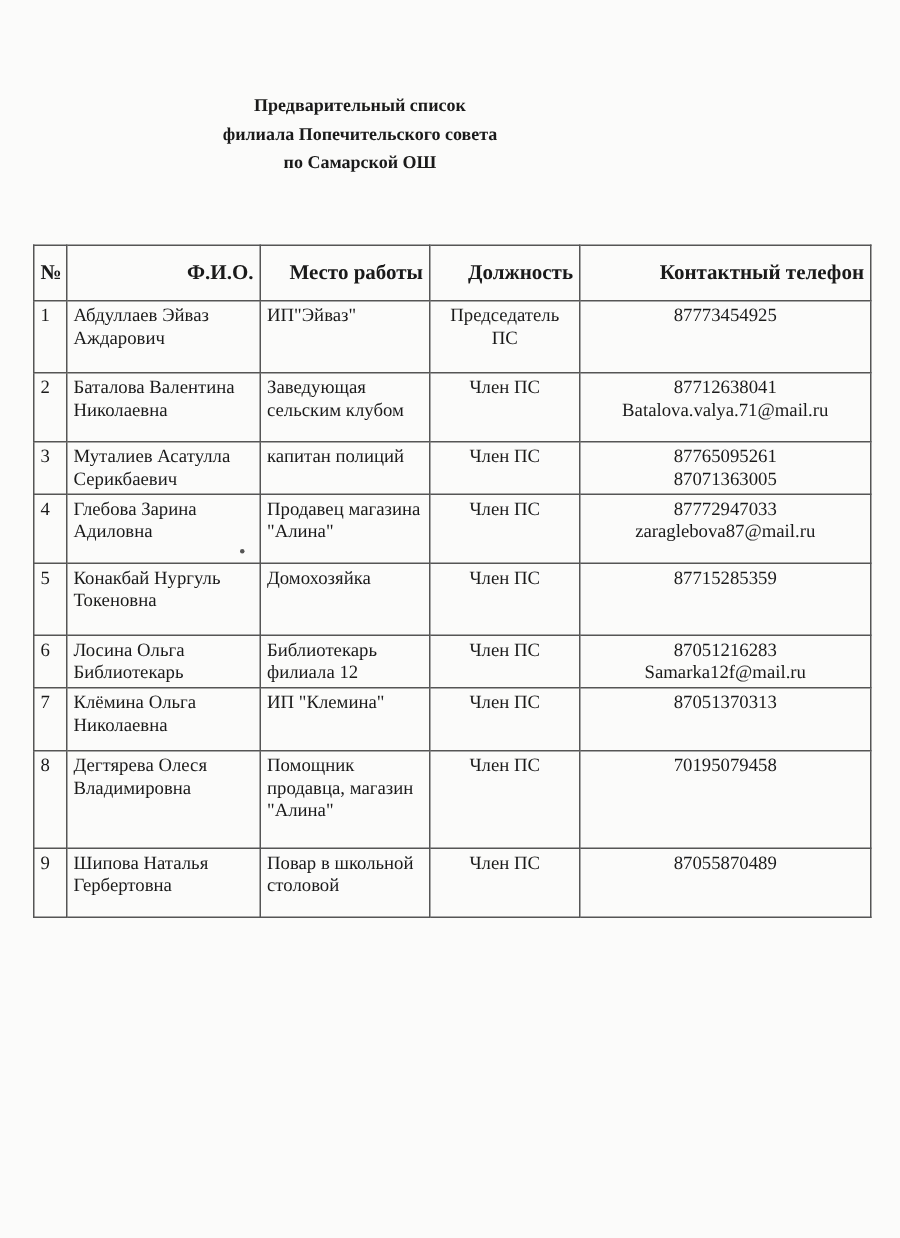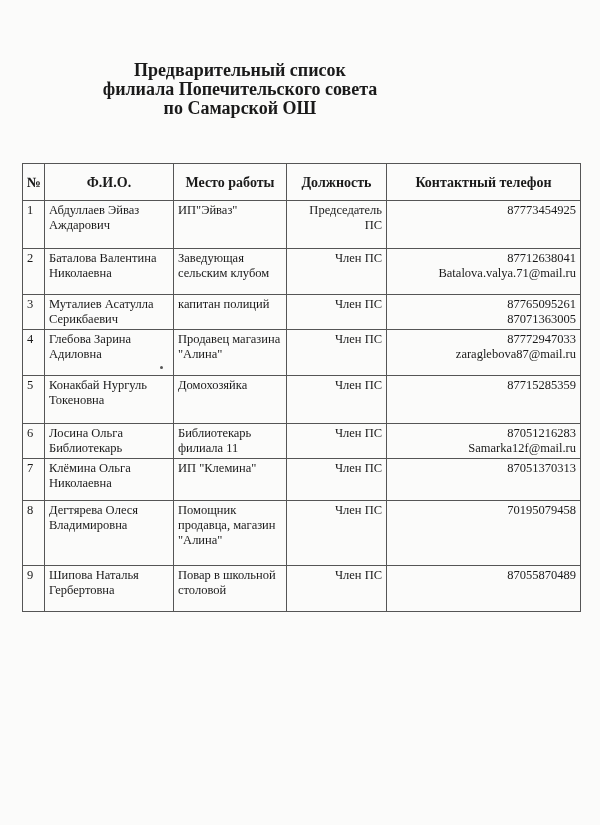--- a/index.html
+++ b/index.html
@@ -1,25 +1,25 @@
 <!DOCTYPE html>
 <html><head>
 <meta charset="utf-8">
 <style>
   html, body { margin:0; padding:0; }
   body { width:600px; height:825px; background:#fbfbfa; position:relative; overflow:hidden;
          font-family:"Liberation Serif", "DejaVu Serif", serif; color:#1a1a1a; }
   .title { position:absolute; top:61px; left:0; width:480px; text-align:center;
-           font-weight:bold; font-size:18px; line-height:19px; }
+           font-weight:bold; font-size:12px; line-height:19px; }
   table { position:absolute; left:22px; top:163px; width:558px; border-collapse:collapse;
           font-size:12.5px; line-height:15px; table-layout:fixed; }
   th, td { border:1px solid #555; vertical-align:top; padding:2px 4px; }
-  th { font-weight:bold; font-size:14px; height:32px; vertical-align:middle; text-align:center; }
+  th { font-weight:bold; font-size:14px; height:32px; vertical-align:middle; text-align:right; }
   th.c-num { text-align:left; }
-  td.c-pos, td.c-tel { text-align:right; }
+  td.c-pos, td.c-tel { text-align:center; }
   col.c1 { width:22px; } col.c2 { width:129px; } col.c3 { width:113px; }
   col.c4 { width:100px; } col.c5 { width:194px; }
   .tel-line, .work-line { display:block; }
   .dot { position:absolute; width:3px; height:3px; background:#555; border-radius:50%; }
 </style>
 </head>
 <body>
 
 <div class="title">
   <div>Предварительный список</div>
@@ -89,21 +89,21 @@
         <td>Конакбай Нургуль Токеновна</td>
         <td>Домохозяйка</td>
         <td class="c-pos">Член ПС</td>
         <td class="c-tel">
           <span class="tel-line">87715285359</span>
         </td>
       </tr>
       <tr style="height: 32px;">
         <td>6</td>
         <td>Лосина Ольга Библиотекарь</td>
-        <td>Библиотекарь филиала 11</td>
+        <td>Библиотекарь филиала 12</td>
         <td class="c-pos">Член ПС</td>
         <td class="c-tel">
           <span class="tel-line">87051216283</span>
           <span class="tel-line">Samarka12f@mail.ru</span>
         </td>
       </tr>
       <tr style="height: 42px;">
         <td>7</td>
         <td>Клёмина Ольга Николаевна</td>
         <td>ИП "Клемина"</td>

